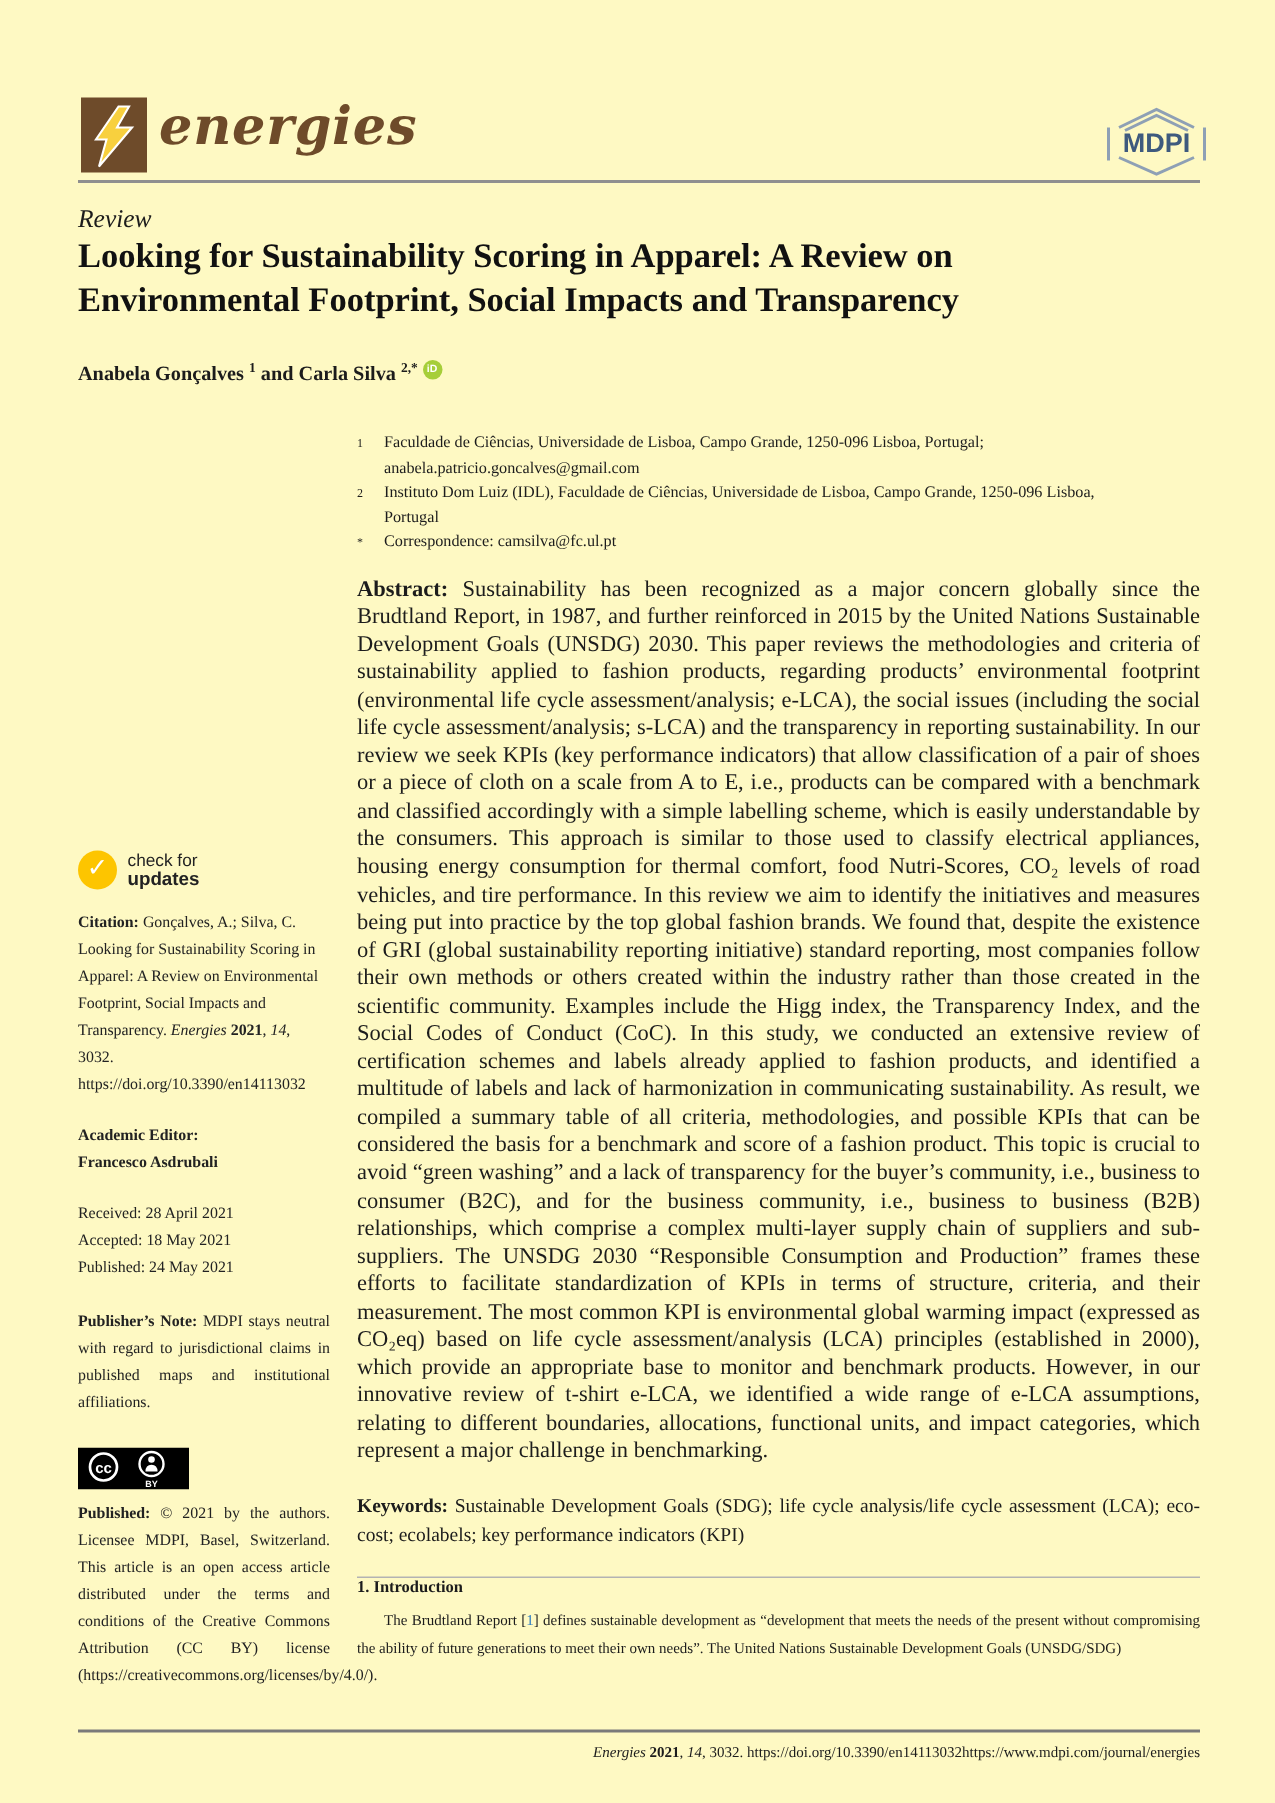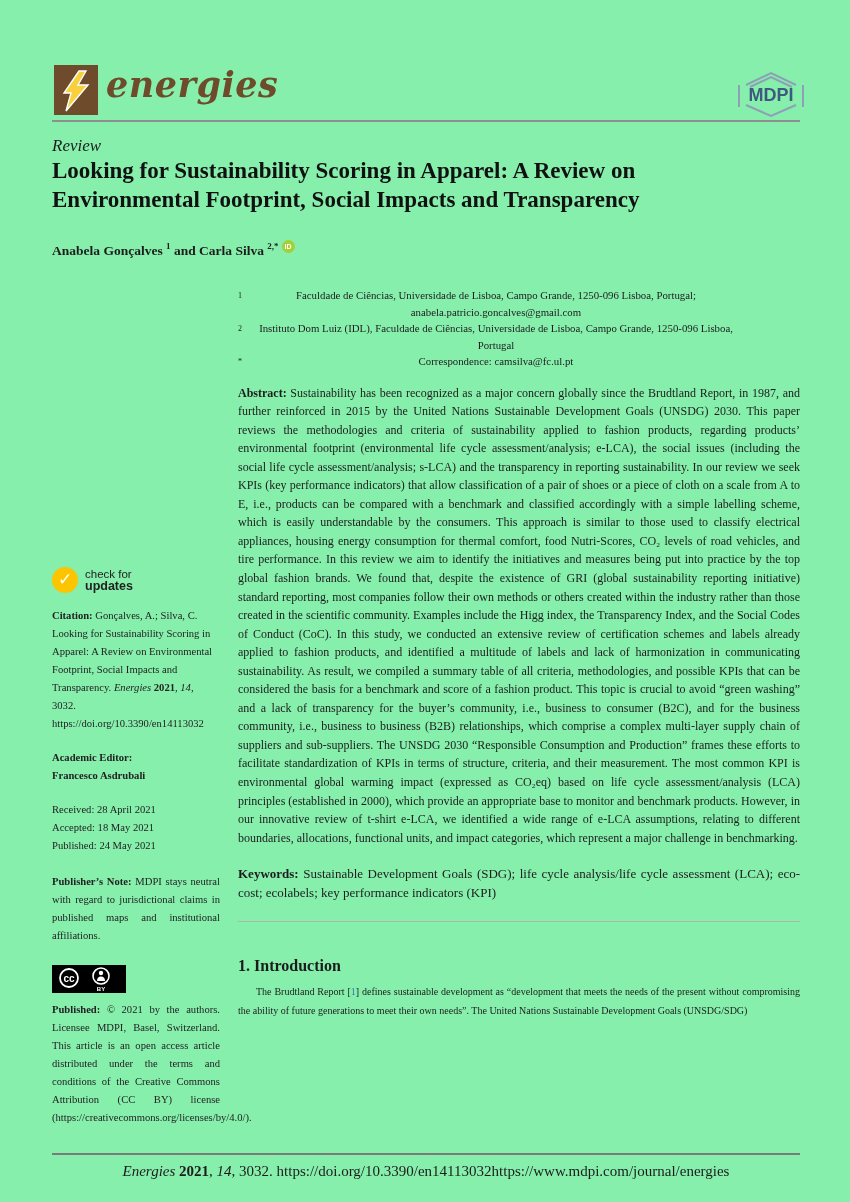--- a/index.html
+++ b/index.html
@@ -1,17 +1,17 @@
 <!DOCTYPE html>
 <html><head>
 <meta charset="utf-8">
 <style>
   html,body{margin:0;padding:0;background:#ffffff;}
   .page{
-    position:relative;width:850px;height:1202px;background:#86efac;
+    position:relative;width:850px;height:1202px;background:#fef9c3;
     font-family:"Liberation Serif", serif;color:#1c1c1c;overflow:hidden;
   }
   
   .logo-box{position:absolute;left:54px;top:65px;width:44px;height:50px;background:#6e4b2a;}
   .logo-box svg{display:block;margin:3px auto 0;}
   .journal-name{
     position:absolute;left:106px;top:64px;
     font-family:"DejaVu Serif", serif;font-style:italic;font-weight:bold;
     font-size:35px;color:#6e4b2a;letter-spacing:0.5px;
   }
@@ -29,47 +29,47 @@
     display:inline-block;width:13px;height:13px;border-radius:50%;
     background:#a6ce39;color:#fff;font-family:"Liberation Sans",sans-serif;
     font-size:7px;font-weight:bold;text-align:center;line-height:13px;
     vertical-align:super;margin-left:3px;
   }
   
   .main-col{position:absolute;left:238px;top:287px;width:562px;}
   .affiliations{font-size:10.8px;line-height:16.5px;}
   .aff-row{display:flex;}
   .aff-marker{width:18px;font-size:8px;padding-top:1px;flex:none;}
-  .aff-text{width:480px;text-align:center;}
-  .abstract{margin-top:13px;font-size:12px;line-height:18.55px;text-align:justify;}
+  .aff-text{width:480px;}
+  .abstract{margin-top:13px;font-size:15px;line-height:18.55px;text-align:justify;}
   .abstract b,.keywords b{font-weight:bold;}
   .keywords{margin-top:18px;font-size:13px;line-height:18.55px;text-align:justify;}
   .kw-rule{margin-top:19px;border-top:1px solid #b3b3b3;height:0;}
-  .section-heading{margin-top:35px;font-size:16px;font-weight:bold;}
+  .section-heading{font-size:11px;font-weight:bold;}
   .intro-p{margin-top:8px;font-size:10px;line-height:18.55px;text-align:justify;text-indent:18px;}
   .ref-link{color:#2d7cc1;}
   
   .sidebar{position:absolute;left:52px;top:566px;width:168px;font-size:10.6px;line-height:18px;color:#222;}
   .check-badge{display:flex;align-items:center;gap:7px;height:28px;cursor:pointer;}
   .check-circle{
     width:26px;height:26px;border-radius:50%;background:#fdc500;flex:none;
     color:#fff;font-size:17px;font-weight:bold;text-align:center;line-height:25px;
     font-family:"DejaVu Sans",sans-serif;
   }
   .check-text{font-family:"Liberation Sans",sans-serif;font-size:11.5px;line-height:12px;color:#222;}
   .check-text .l2{font-weight:bold;font-size:12.5px;}
   .citation{margin-top:13px;}
   .academic-editor{margin-top:16px;font-weight:bold;}
   .dates{margin-top:16px;}
   .publisher-note{margin-top:18px;text-align:justify;}
   .cc-badge{margin-top:20px;width:74px;height:28px;display:block;cursor:pointer;}
   .copyright{margin-top:8px;text-align:justify;}
   
   .footer-rule{position:absolute;left:52px;top:1153px;width:748px;height:1.5px;background:#7a7a7a;}
-  .footer-row{position:absolute;left:52px;top:1163px;width:748px;font-size:15px;display:flex;justify-content:center;}
+  .footer-row{position:absolute;left:52px;top:1163px;width:748px;font-size:10px;display:flex;justify-content:flex-end;}
 </style>
 </head>
 <body>
 
 <div class="page">
 
   <div class="logo-box">
     <svg width="38" height="46" viewBox="0 0 38 46">
       <polygon points="22,3 7,25 14,25 9,43 31,17 21,17 29,3" fill="#f8d03e" stroke="#ffffff" stroke-width="1.4"></polygon>
     </svg>

